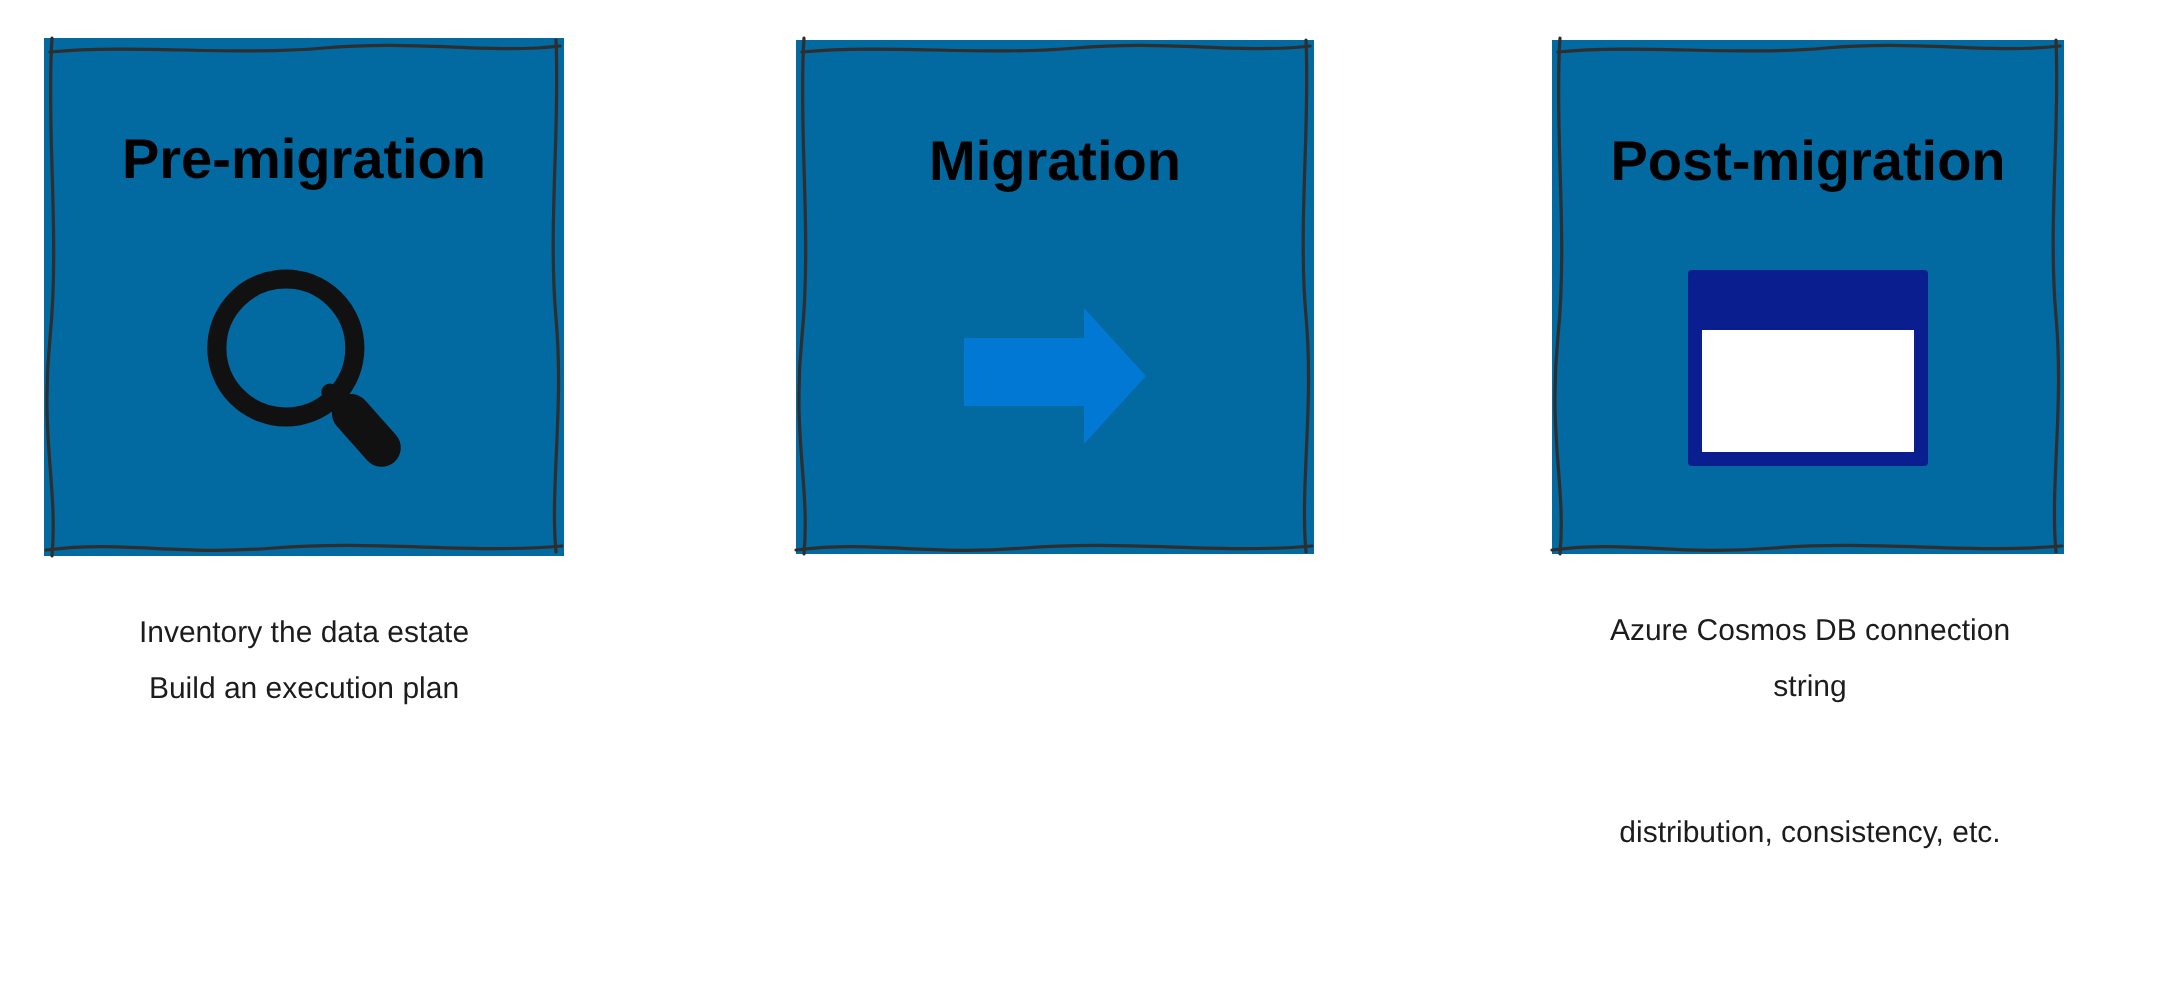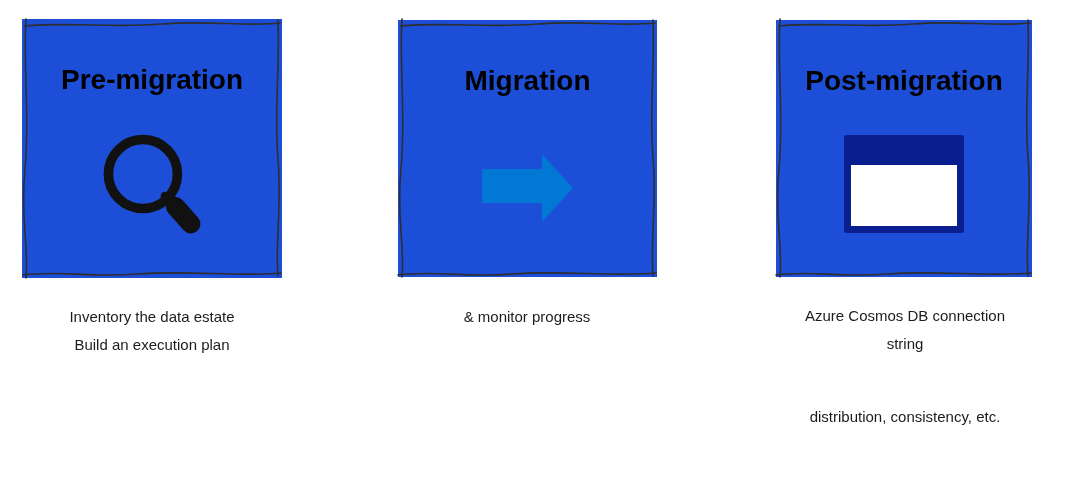--- a/index.html
+++ b/index.html
@@ -1,21 +1,21 @@
 <!DOCTYPE html>
 <html><head>
 <meta charset="utf-8">
 <style>
   html,body{margin:0;padding:0;}
   body{
     width:1088px;height:493px;position:relative;background:#ffffff;
     font-family:"Liberation Sans", sans-serif;overflow:hidden;
   }
   .phase-box{
-    position:absolute;background:#1d4ed8;
+    position:absolute;background:#0369a1;
     display:flex;flex-direction:column;align-items:center;
   }
   .sketch-border{
     position:absolute;left:-5px;top:-5px;pointer-events:none;
   }
   .phase-title{
     font-size:28px;font-weight:bold;color:#000000;line-height:34px;
     letter-spacing:0px;white-space:nowrap;z-index:2;
   }
   .icon-wrap{z-index:2;display:block;}
@@ -70,21 +70,20 @@
       <path d="M 263 258 C 219 262, 169 255, 119 259 S 44 255, 5 260"></path>
       <path d="M 9 4 C 6 48, 13 103, 8 153 S 12 228, 9 262"></path>
     </g>
   </svg>
   <div class="phase-title">Migration</div>
   <svg class="icon-wrap" width="92" height="70" viewBox="0 0 92 70">
     <polygon points="0,16 60,16 60,1 91,35 60,69 60,50 0,50" fill="#0078D4"></polygon>
   </svg>
 </div>
 <div class="caption" id="cap-mig">
-  <div class="line">&amp; monitor progress</div>
 </div>
 
 <div class="phase-box" id="box-post">
   <svg class="sketch-border" width="266" height="267" viewBox="0 0 266 267">
     <g fill="none" stroke="#2e2e2e" stroke-width="1.6" stroke-linecap="round">
       <path d="M 8 11 C 48 7, 98 13, 142 9 S 226 12, 259 8"></path>
       <path d="M 257 5 C 259 48, 253 98, 257 143 S 254 228, 257 261"></path>
       <path d="M 260 258 C 216 262, 166 255, 116 259 S 43 255, 5 260"></path>
       <path d="M 9 4 C 6 48, 13 103, 8 153 S 12 228, 9 262"></path>
     </g>

